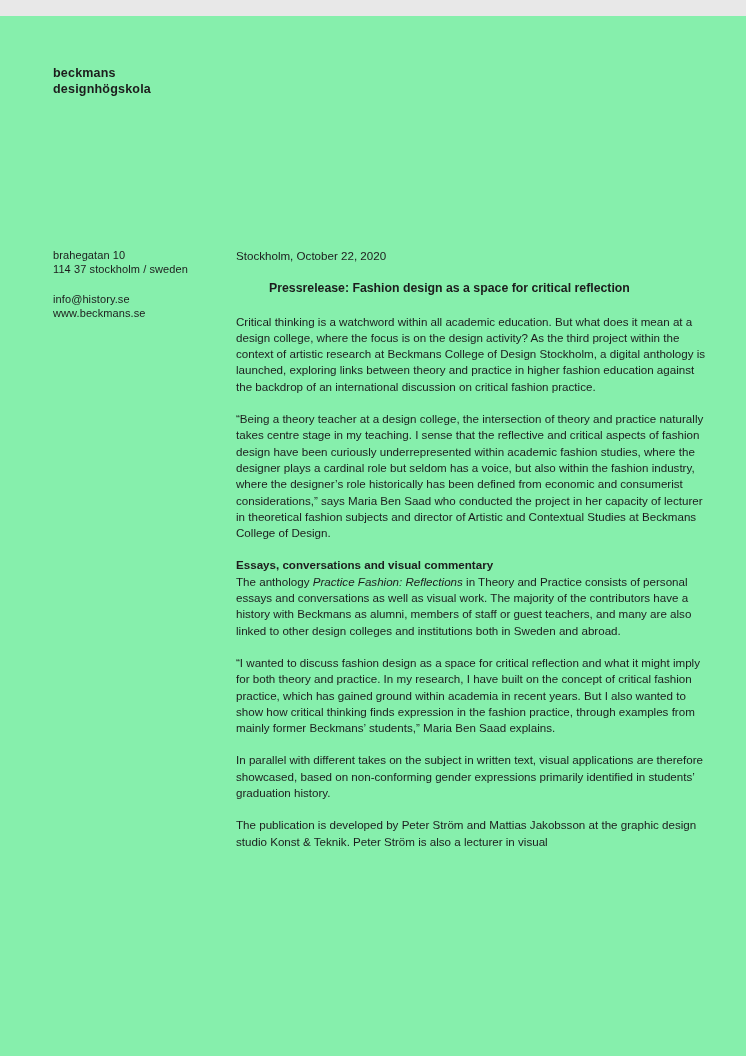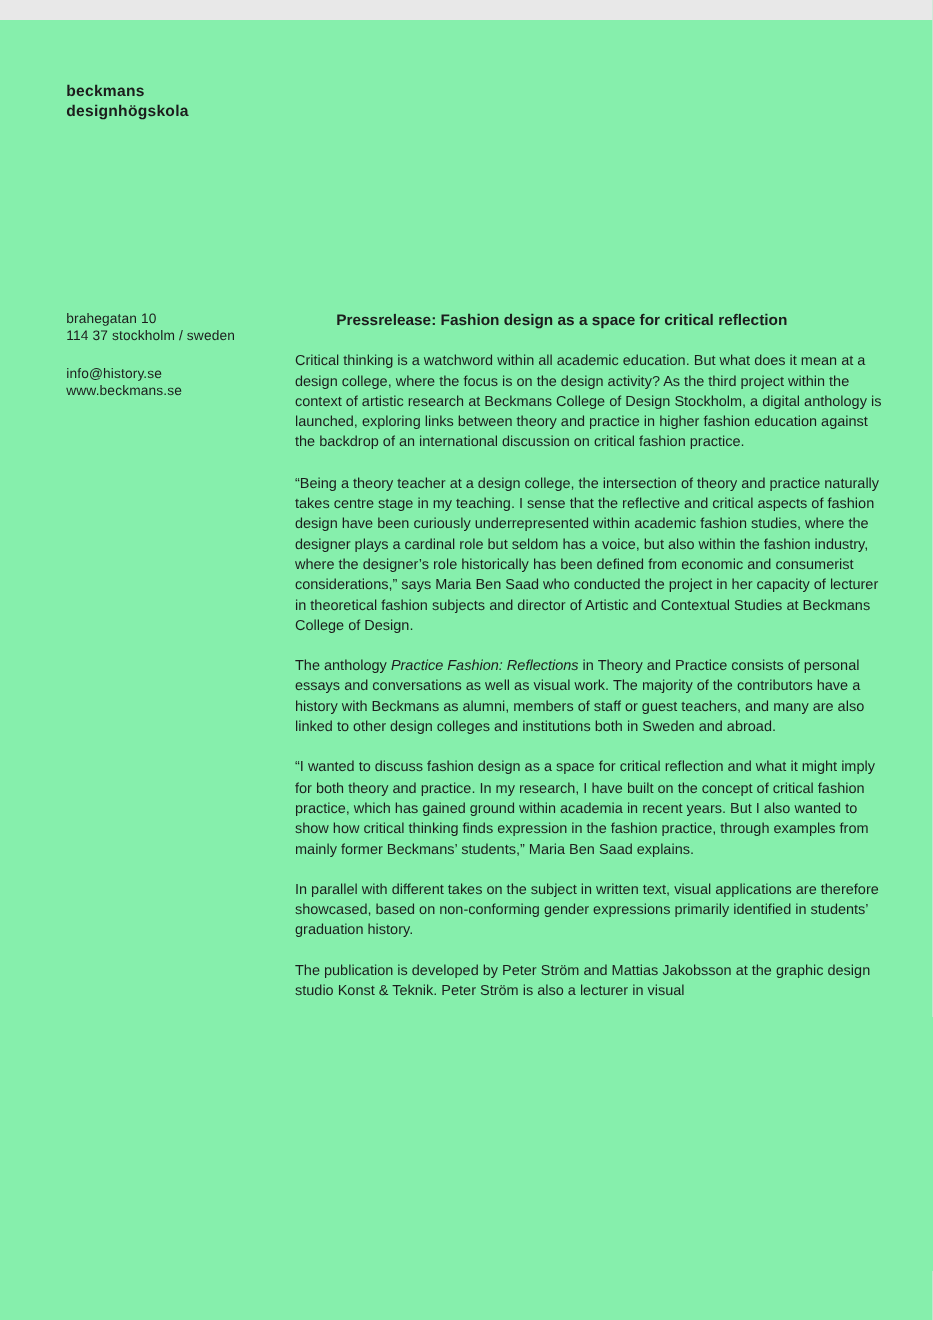--- a/index.html
+++ b/index.html
@@ -82,28 +82,30 @@
       <div>114 37 stockholm / sweden</div>
     </div>
     <div class="contact-group">
       <div>info@history.se</div>
       <div>www.beckmans.se</div>
     </div>
   </aside>
 
   <main class="content">
 
+    <p class="dateline">Stockholm, October 22, 2020</p>
 
     <h1 class="title">Pressrelease: Fashion design as a space for critical reflection</h1>
 
     <p>Critical thinking is a watchword within all academic education. But what does it mean at a design college, where the focus is on the design activity? As the third project within the context of artistic research at Beckmans College of Design Stockholm, a digital anthology is launched, exploring links between theory and practice in higher fashion education against the backdrop of an international discussion on critical fashion practice.</p>
 
     <p>“Being a theory teacher at a design college, the intersection of theory and practice naturally takes centre stage in my teaching. I sense that the reflective and critical aspects of fashion design have been curiously underrepresented within academic fashion studies, where the designer plays a cardinal role but seldom has a voice, but also within the fashion industry, where the designer’s role historically has been defined from economic and consumerist considerations,” says Maria Ben Saad who conducted the project in her capacity of lecturer in theoretical fashion subjects and director of Artistic and Contextual Studies at Beckmans College of Design.</p>
 
     <div class="section">
+      <h2 class="section-heading">Essays, conversations and visual commentary</h2>
       <p><span>The anthology </span><em>Practice Fashion: Reflections</em><span> in Theory and Practice consists of personal essays and conversations as well as visual work. The majority of the contributors have a history with Beckmans as alumni, members of staff or guest teachers, and many are also linked to other design colleges and institutions both in Sweden and abroad.</span></p>
     </div>
 
     <p>“I wanted to discuss fashion design as a space for critical reflection and what it might imply for both theory and practice. In my research, I have built on the concept of critical fashion practice, which has gained ground within academia in recent years. But I also wanted to show how critical thinking finds expression in the fashion practice, through examples from mainly former Beckmans’ students,” Maria Ben Saad explains.</p>
 
     <p>In parallel with different takes on the subject in written text, visual applications are therefore showcased, based on non-conforming gender expressions primarily identified in students’ graduation history.</p>
 
 
     <p>The publication is developed by Peter Ström and Mattias Jakobsson at the graphic design studio Konst &amp; Teknik. Peter Ström is also a lecturer in visual</p>
 

